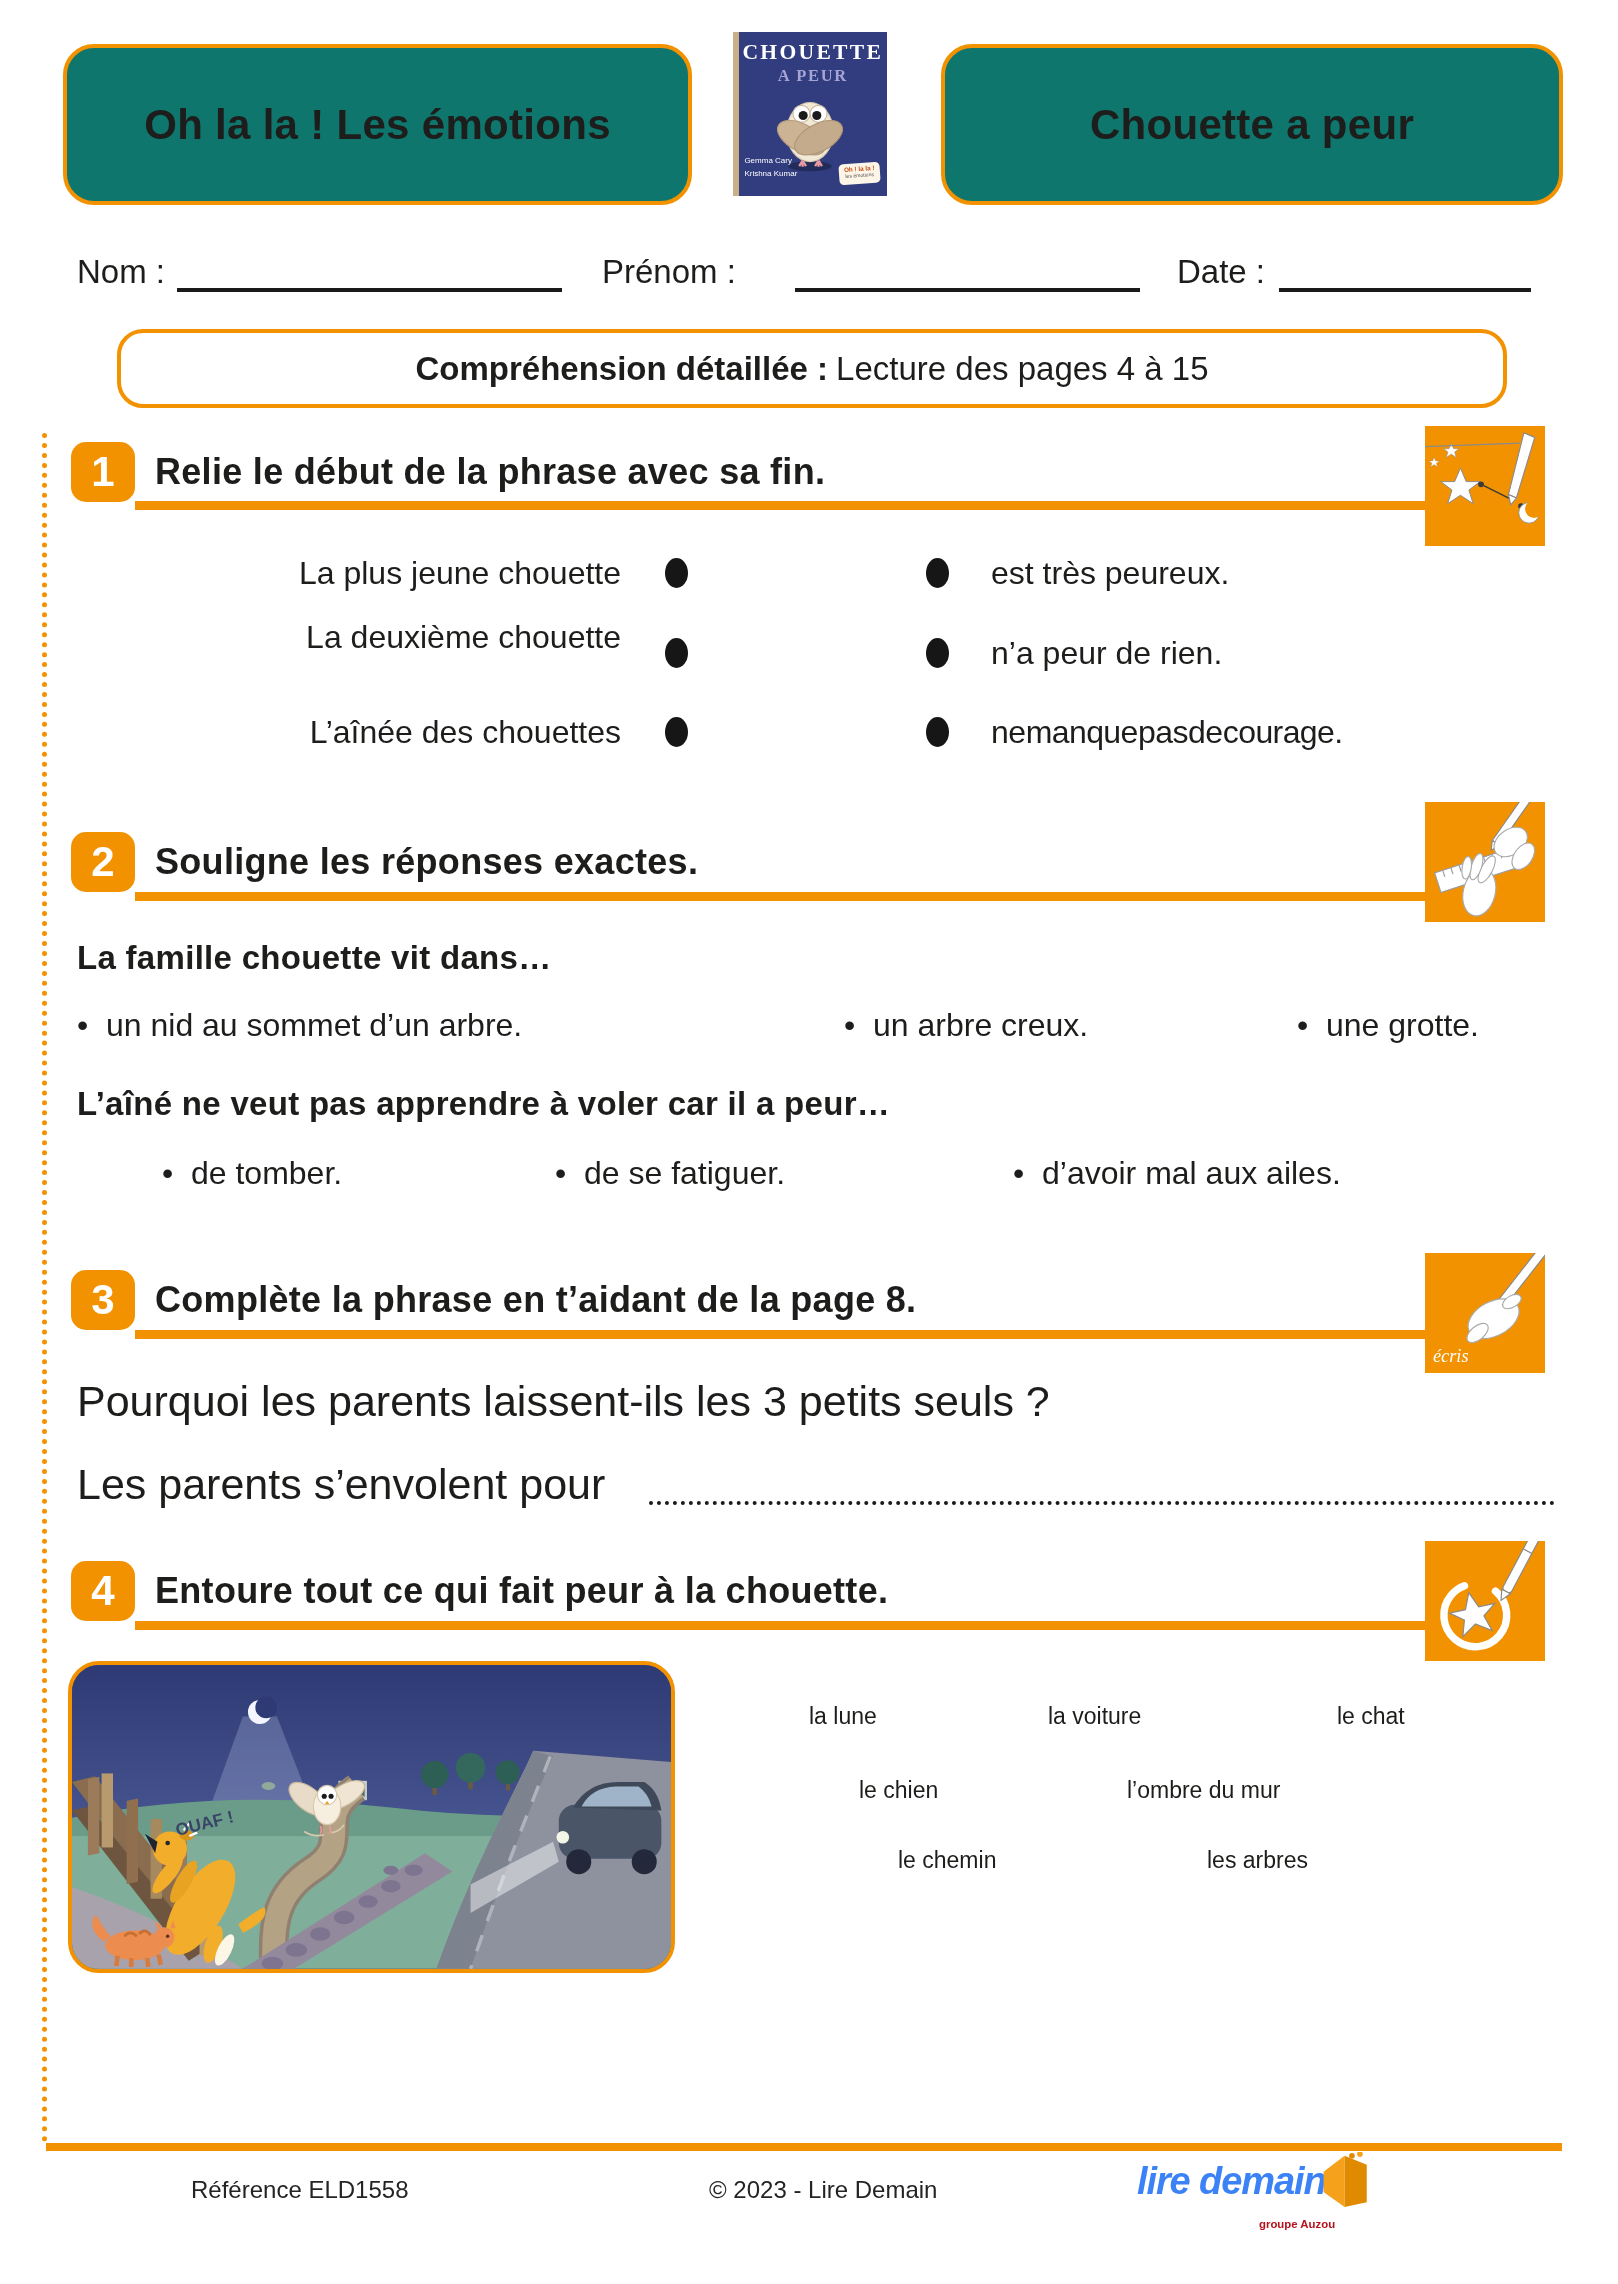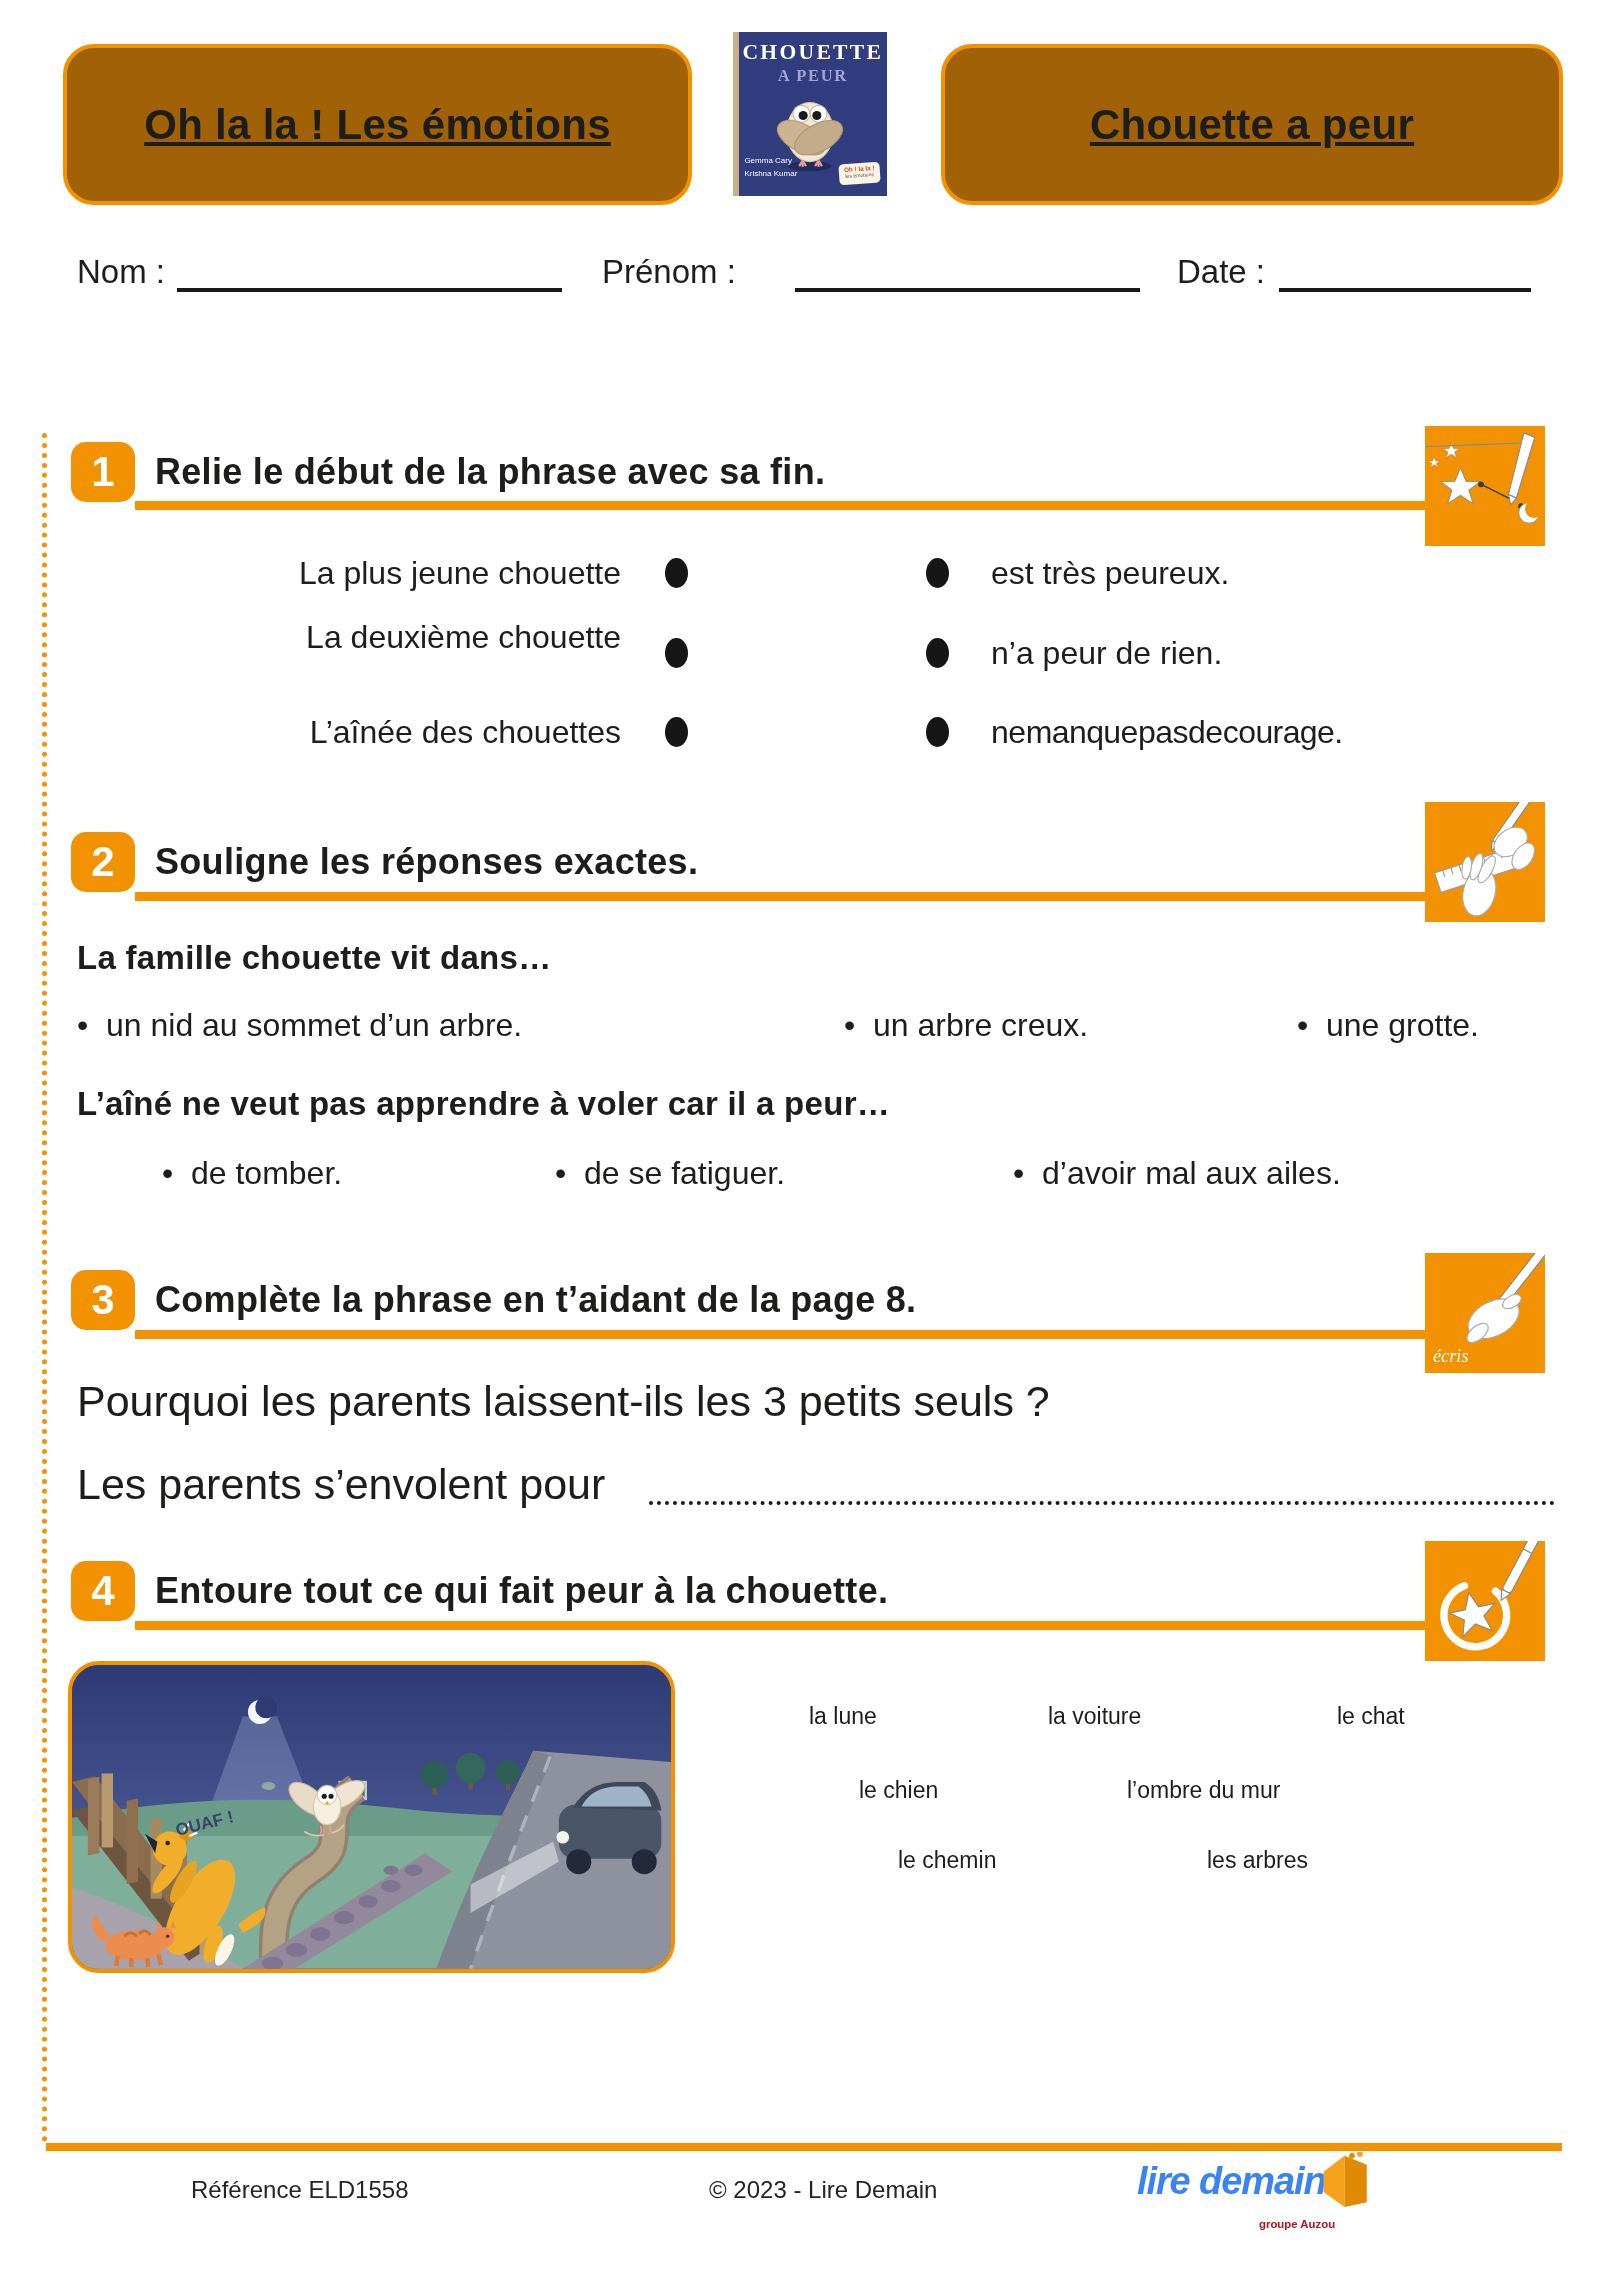--- a/index.html
+++ b/index.html
@@ -1,20 +1,20 @@
 <!DOCTYPE html>
 <html style="font-size:9px"><head>
 <meta charset="utf-8">
 <style>
   html,body{margin:0;padding:0;background:#ffffff;}
   #page{position:relative;width:1619px;height:2284px;background:#ffffff;overflow:hidden;
         font-family:"Liberation Sans",sans-serif;color:#1d1d1b;}
   .abs{position:absolute;}
-  .hbox{border:4.6px solid #F39200;border-radius:31px;background:#a16207;
-        display:flex;align-items:center;justify-content:center;text-decoration:underline;}
+  .hbox{border:4.6px solid #F39200;border-radius:31px;background:#0f766e;
+        display:flex;align-items:center;justify-content:center;}
   .hbox-title{font-size:42px;font-weight:bold;letter-spacing:0.3px;}
   .idlabel{font-size:33px;height:36px;line-height:36px;}
   .idline{border-bottom:4px solid #1a1a1a;height:0;}
   .banner{border:4px solid #F39200;border-radius:26px;background:#fff;
           display:flex;align-items:center;justify-content:center;font-size:33px;}
   .banner b{font-weight:bold;margin-right:8px;}
   .dotted-left{width:0;border-left:5.7px dotted #F39200;}
   .badge{width:64px;height:60px;background:#F39200;border-radius:15px;color:#fff;
          font-size:42px;font-weight:bold;display:flex;align-items:center;justify-content:center;}
   .exbar{height:8.5px;background:#F39200;}
@@ -87,20 +87,24 @@
     <div class="hbox-title">Chouette a peur</div>
   </div>
 
   <div class="abs idlabel" style="left:77px;top:254px;">Nom :</div>
   <div class="abs idline" style="left:177px;top:288px;width:385px;"></div>
   <div class="abs idlabel" style="left:602px;top:254px;">Prénom :</div>
   <div class="abs idline" style="left:795px;top:288px;width:345px;"></div>
   <div class="abs idlabel" style="left:1177px;top:254px;">Date :</div>
   <div class="abs idline" style="left:1279px;top:288px;width:252px;"></div>
 
+  <div class="abs banner" style="left:117px;top:329px;width:1382px;height:71px;">
+    <b>Compréhension détaillée :</b>
+    <span>Lecture des pages 4 à 15</span>
+  </div>
 
   <div class="abs dotted-left" style="left:42px;top:433px;height:1710px;"></div>
 
   <div class="abs badge" style="left:71px;top:442px;">
     <span>1</span>
   </div>
   <div class="abs ex-title" style="left:155px;top:442px;">Relie le début de la phrase avec sa fin.</div>
   <div class="abs exbar" style="left:135px;top:501px;width:1290px;"></div>
   <div class="abs icon-sq" style="left:1425px;top:426px;">
     <svg width="120" height="120" viewBox="0 0 210 210">

